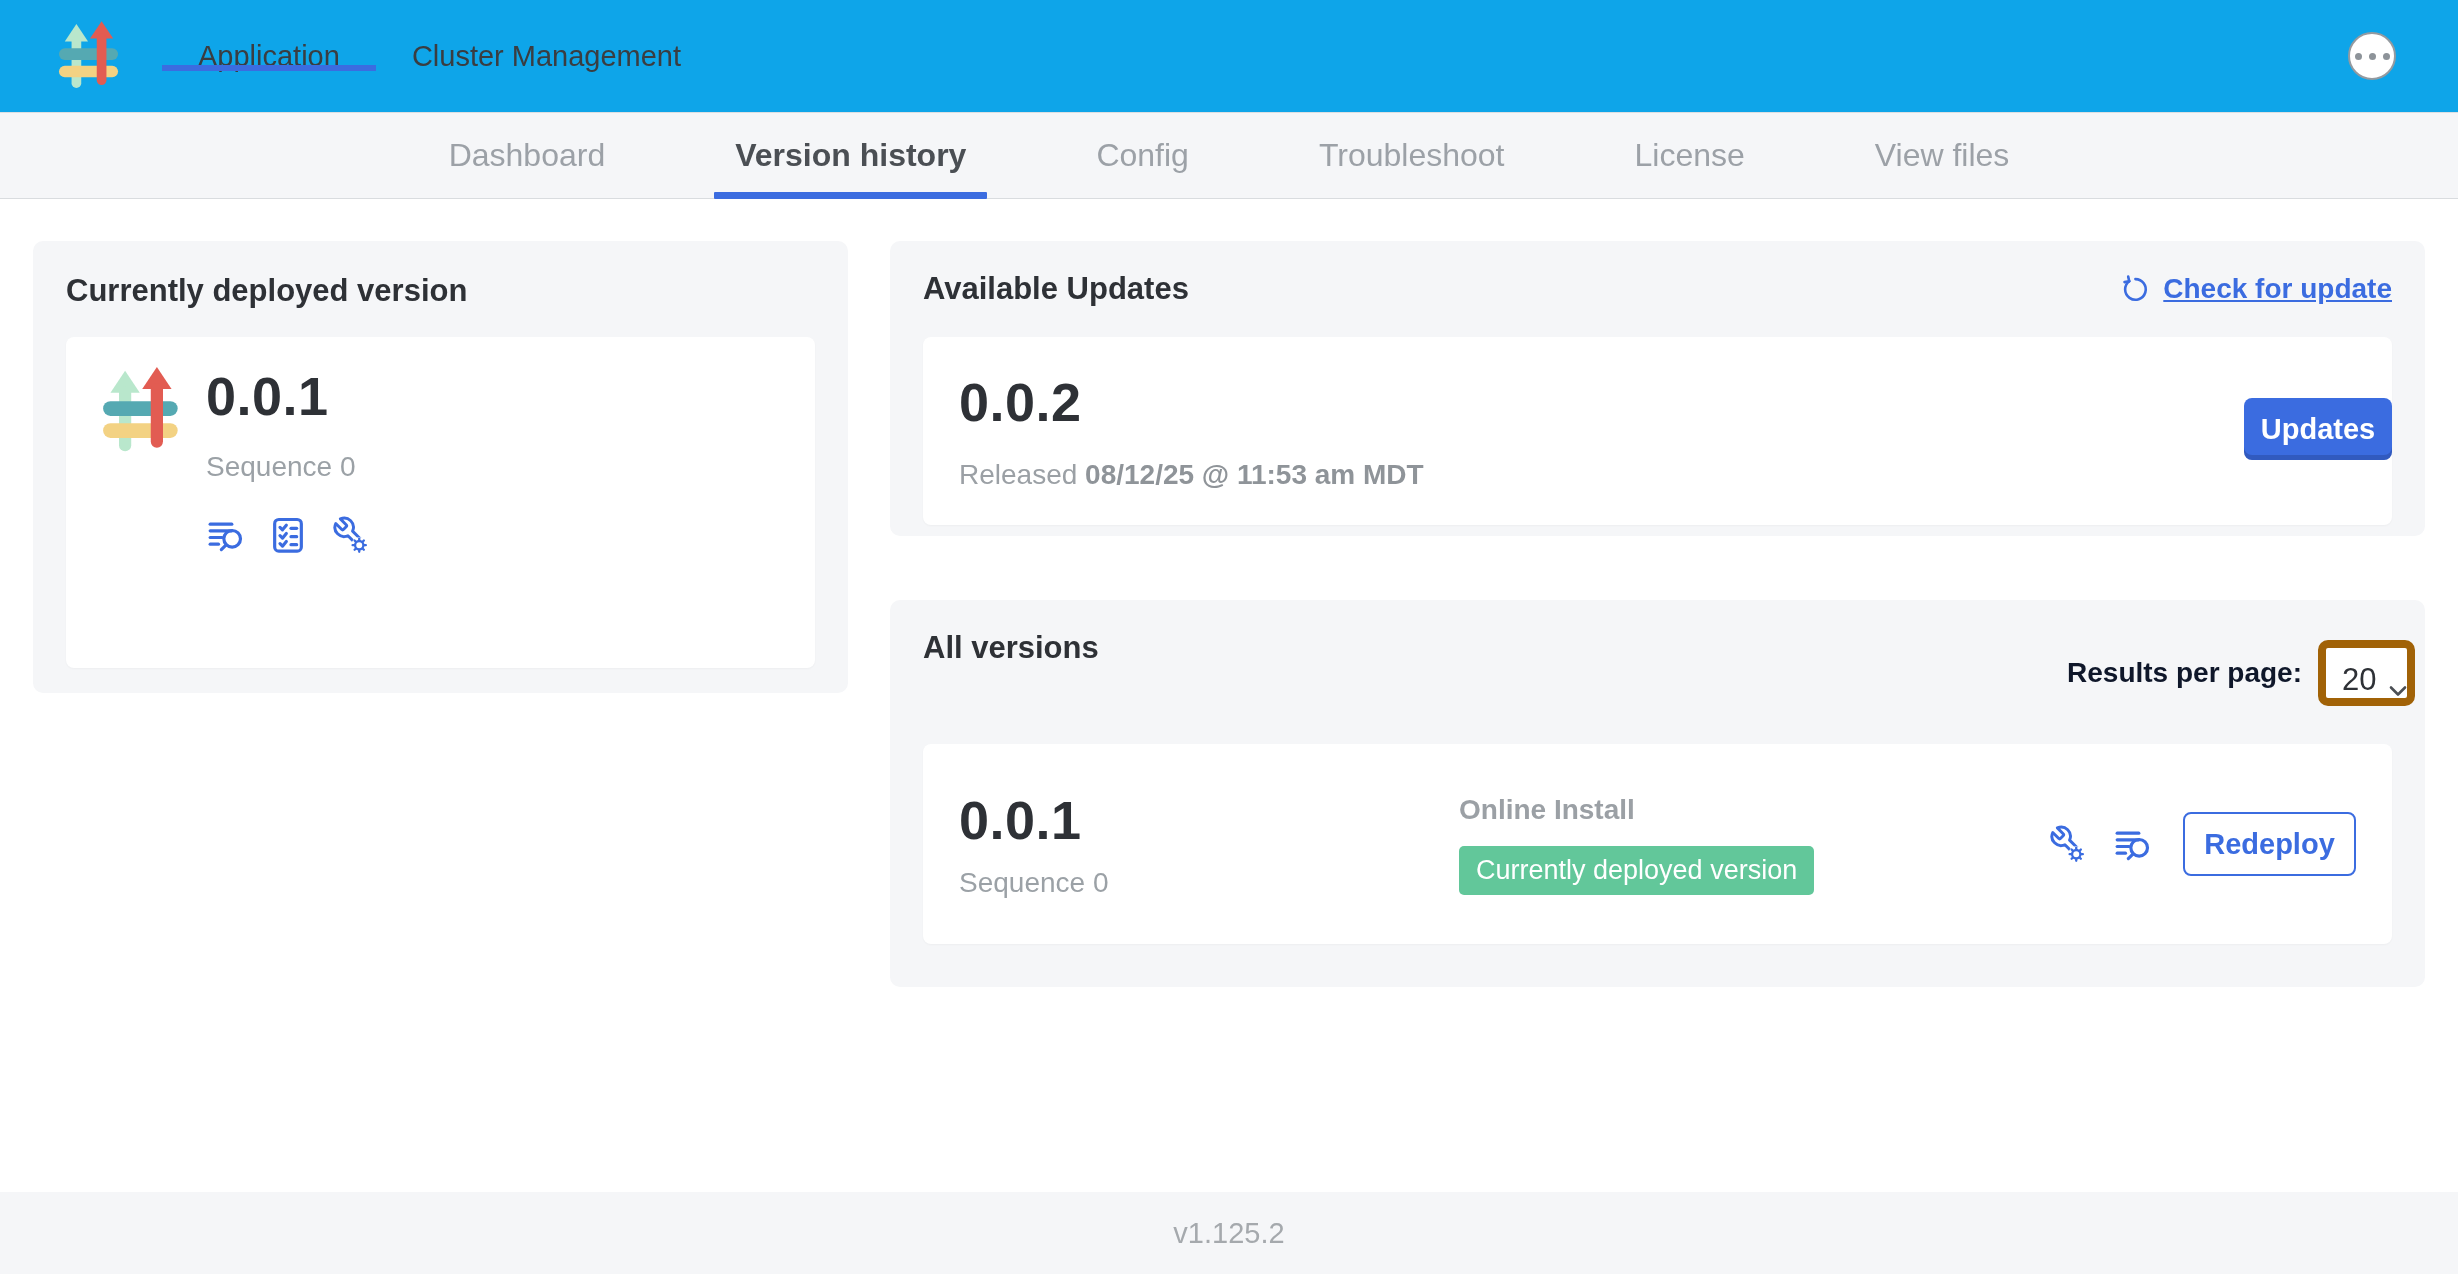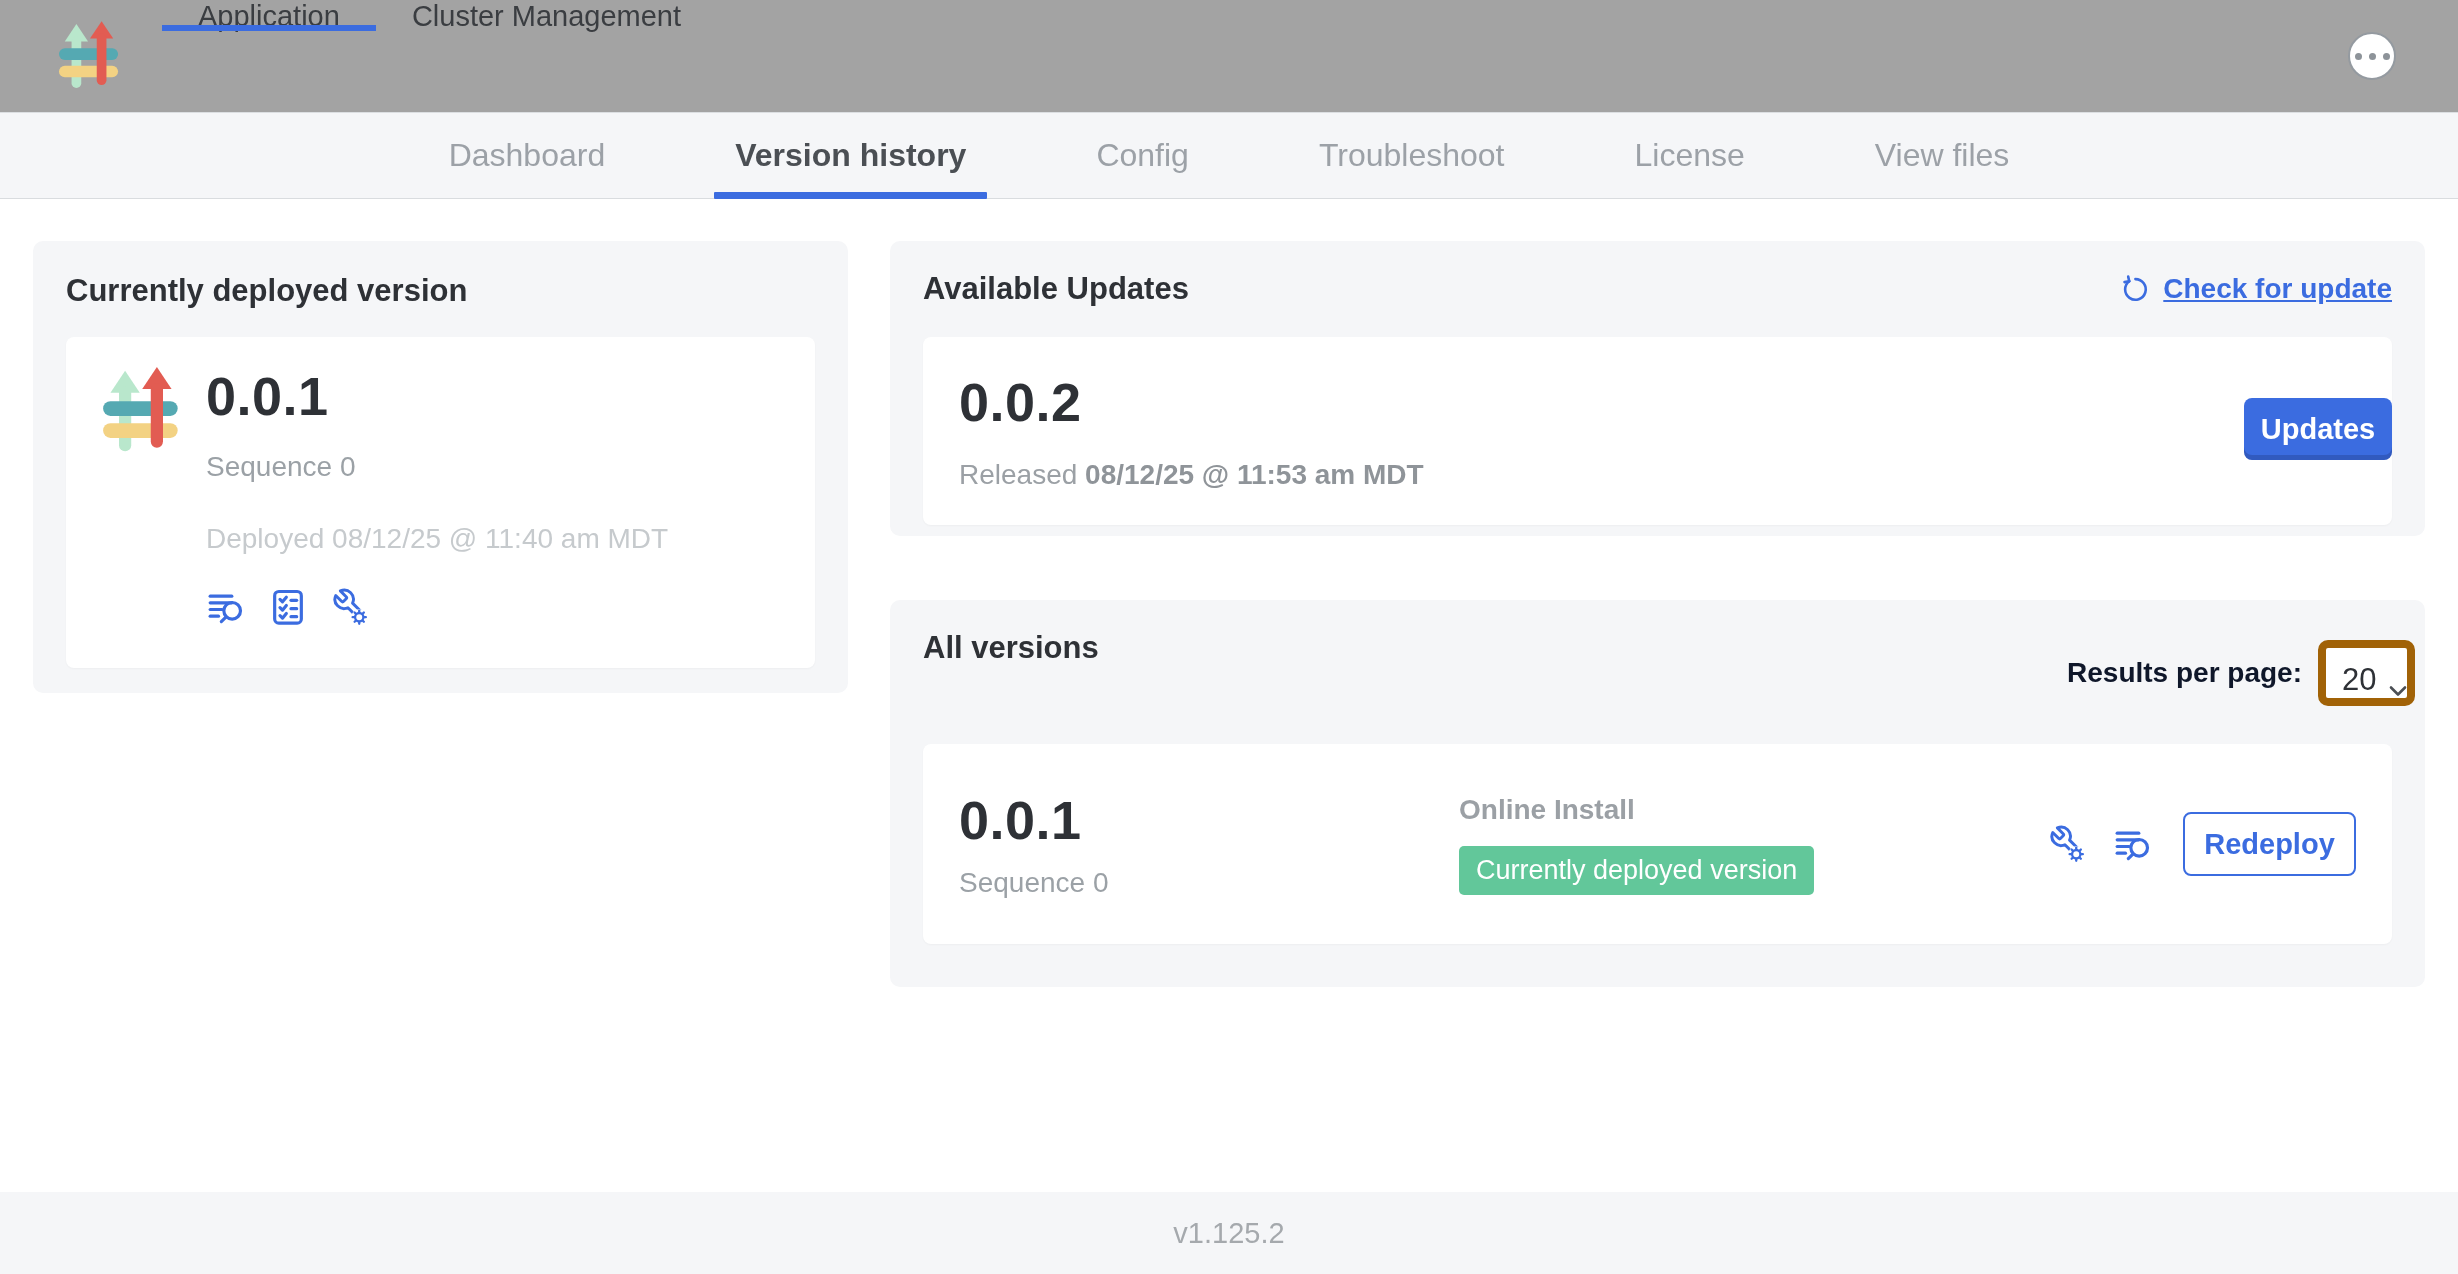--- a/index.html
+++ b/index.html
@@ -12,21 +12,21 @@
     --border_gray:#d9dcdf;
   }
   *{margin:0;padding:0;box-sizing:border-box;}
   html,body{background:#fff;}
   .page{
     width:2458px;height:1274px;position:relative;background:#fff;
     font-family:"Liberation Sans","DejaVu Sans",sans-serif;color:var(--dark_text);
     overflow:hidden;
   }
   
-  .topbar{height:113px;display:flex;align-items:flex-start;background:#a3a3a3;border-bottom:1px solid #dcdfe2;position:relative;}
+  .topbar{height:113px;display:flex;align-items:center;background:#0ea5e9;border-bottom:1px solid #dcdfe2;position:relative;}
   .topbar .logo{align-self:center;margin-left:58px;width:62px;height:70px;flex:0 0 auto;}
   .top-tabs{display:flex;margin-left:42px;}
   .top-tab{display:flex;align-items:center;padding:0 36px;font-size:29px;color:#3a3d41;cursor:pointer;position:relative;}
   .top-tab.active .tab-underline{position:absolute;left:0;right:0;bottom:2px;height:6px;background:var(--primary_blue);}
   .topbar-spacer{flex:1;}
   .more-btn{align-self:center;margin-right:62px;width:48px;height:48px;border:2px solid #949aa0;border-radius:50%;
     display:flex;align-items:center;justify-content:center;gap:7px;cursor:pointer;background:#fff;}
   .more-btn i{width:7px;height:7px;border-radius:50%;background:#8d9399;display:block;}
   
   .subnav{height:86px;background:var(--card_bg);border-bottom:1px solid var(--border_gray);
@@ -194,21 +194,20 @@
 
     <section class="card deployed-card">
       <h2 class="card-title">Currently deployed version</h2>
       <div class="inner deployed-inner">
         <svg class="logo" viewBox="0 0 64 72">
             <use href="#app-logo"></use>
           </svg>
         <div class="deployed-meta">
           <div class="ver-big">0.0.1</div>
           <div class="seq">Sequence 0</div>
-          <div class="deployed-at">Deployed 08/12/25 @ 11:40 am MDT</div>
           <div class="icon-row">
             <svg class="action-icon" viewBox="0 0 24 24">
                 <use href="#ic-release-notes"></use>
               </svg>
             <svg class="action-icon" viewBox="0 0 24 24">
                 <use href="#ic-preflight"></use>
               </svg>
             <svg class="action-icon" viewBox="0 0 26 26">
                 <use href="#ic-config"></use>
               </svg>

